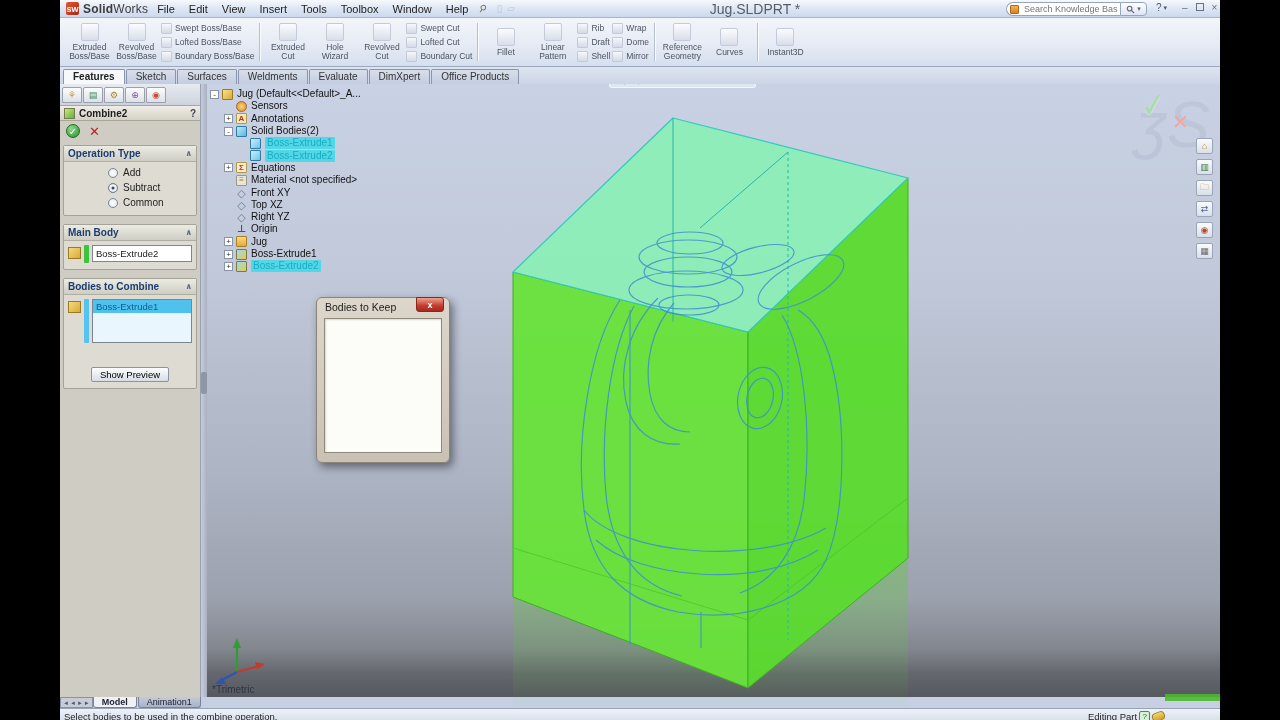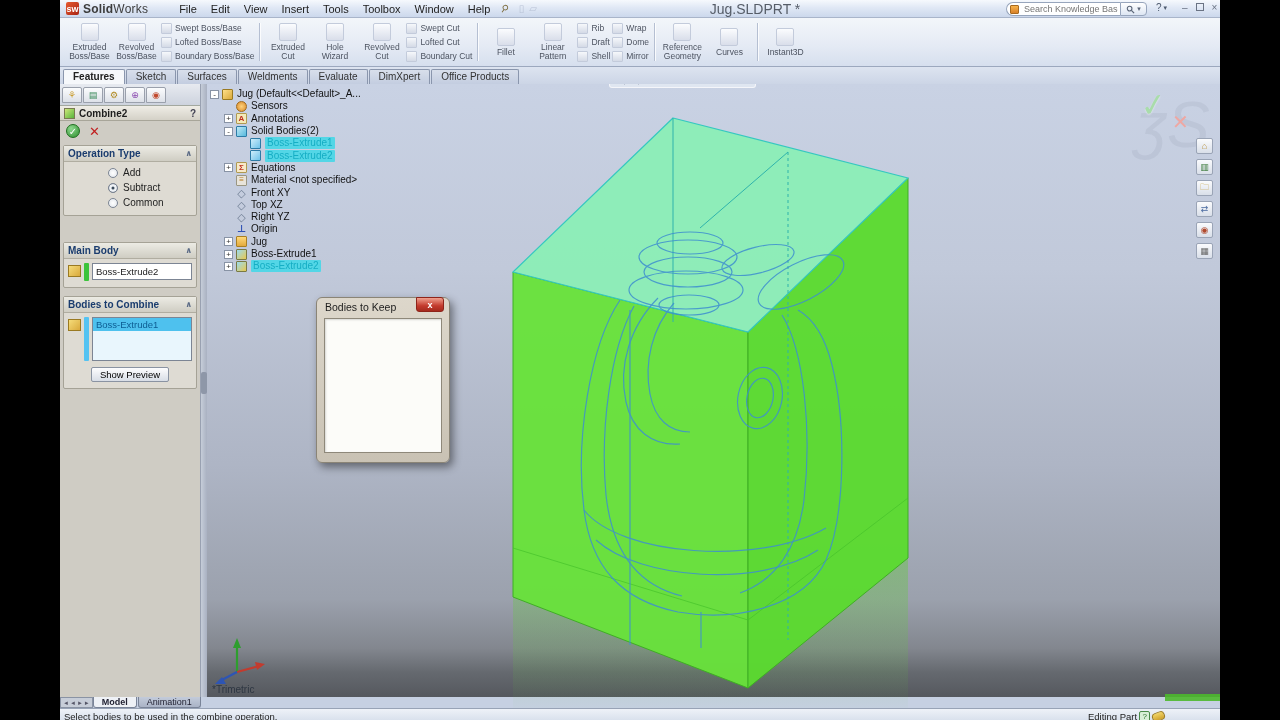--- a/index.html
+++ b/index.html
@@ -7,21 +7,21 @@
     font-family:"Liberation Sans","DejaVu Sans",sans-serif;}
   #app{position:absolute;left:60px;top:0;width:1160px;height:720px;background:#c6d0e2;overflow:hidden}
 
   
   .titlebar{position:absolute;left:0;top:0;width:100%;height:18px;
     background:linear-gradient(#f6f9fd,#e0e8f5 45%,#ccd8ec);border-bottom:1px solid #a9b5ca;
     display:flex;align-items:center;font-size:11px;color:#222;z-index:30}
   .logo-box{width:13px;height:13px;margin:0 4px 0 6px;border-radius:2px;
     background:linear-gradient(135deg,#e65a30,#a92414);color:#fff;font-size:9px;font-weight:bold;
     display:flex;align-items:center;justify-content:center}
-  .brand{font-size:12px;color:#3c3c3c;margin-right:24px;letter-spacing:.2px}
+  .brand{font-size:12px;color:#3c3c3c;margin-right:2px;letter-spacing:.2px}
   .brand b{font-weight:bold}
   .menu-item{padding:0 7px;height:100%;display:flex;align-items:center;cursor:default}
   .pin{margin-left:4px;color:#7b6a3a;font-size:10px;transform:rotate(35deg)}
   .ghosts{display:flex;gap:5px;margin-left:10px;color:#b9c3d6;font-size:10px}
   .doc-title{position:absolute;left:695px;transform:translateX(-50%);font-size:14px;color:#565d68}
   .search-wrap{position:absolute;left:946px;top:2px;display:flex;align-items:center;height:14px}
   .search-input{width:114px;height:14px;font-size:9px;border:1px solid #97a5bc;border-right:none;
     border-radius:8px 0 0 8px;padding:0 2px 0 17px;background:#fff;color:#333;outline:none;
     font-family:"Liberation Sans",sans-serif}
   .book-icon{position:absolute;left:4px;top:3px;width:9px;height:9px;
@@ -83,21 +83,21 @@
   .radio{width:10px;height:10px;border-radius:50%;border:1px solid #7c8594;background:radial-gradient(#fff,#dfe4ea);flex:none}
   .radio.sel{box-shadow:inset 0 0 0 2.5px #eef2f6;background:#3a4a5a}
   .sel-row{display:flex;align-items:flex-start;gap:3px;padding:4px 4px 6px 4px}
   .cube-icon{width:13px;height:12px;background:linear-gradient(135deg,#f5dc7a,#d9a93c);
     border:1px solid #9a7a22;flex:none;margin-top:2px}
   .color-bar{width:5px;border-radius:1px;flex:none}
   .pm-field{flex:1;background:#fff;border:1px solid #7c8594;height:17px;font-size:9.5px;
     padding:2px 3px;color:#222;overflow:hidden;white-space:nowrap}
   .pm-list{flex:1;background:#e9f6fd;border:1px solid #7c8594;height:44px;font-size:9.5px;overflow:hidden}
   .pm-list .item-sel{background:#4ec1ee;color:#0d5d93;padding:1px 3px}
-  .show-preview{display:block;margin:0 auto 6px auto;font-size:9.5px;padding:1px 8px;
+  .show-preview{display:block;margin:18px auto 6px auto;font-size:9.5px;padding:1px 8px;
     border:1px solid #8a93a2;border-radius:2px;background:linear-gradient(#fdfdfe,#d8dde6);
     font-family:"Liberation Sans",sans-serif}
   .splitter{position:absolute;left:141px;top:84px;width:6px;height:613px;
     background:linear-gradient(90deg,#c6cdd9,#a9b1c1);z-index:21}
   .split-grip{position:absolute;left:141px;top:372px;width:6px;height:22px;
     background:#8e97a8;border-radius:2px;z-index:22}
 
   
   .tree{position:absolute;left:150px;top:88px;z-index:10;font-size:10px;color:#111;line-height:12px}
   .trow{display:flex;align-items:center;height:12.3px;white-space:nowrap}
@@ -441,21 +441,21 @@
             <span class="radio sel"></span>
             <span>Subtract</span>
           </div>
         <div class="radio-row">
             <span class="radio"></span>
             <span>Common</span>
           </div>
       </div>
     </div>
 
-    <div class="pm-group" style="margin-top:26px">
+    <div class="pm-group" style="margin-top:8px">
       <div class="pm-group-h">
           <span>Main Body</span>
           <span class="chev">∧</span>
         </div>
       <div class="sel-row">
         <span class="cube-icon"></span>
         <span class="color-bar" style="background:#3cc43c;height:18px"></span>
         <div class="pm-field">Boss-Extrude2</div>
       </div>
     </div>

